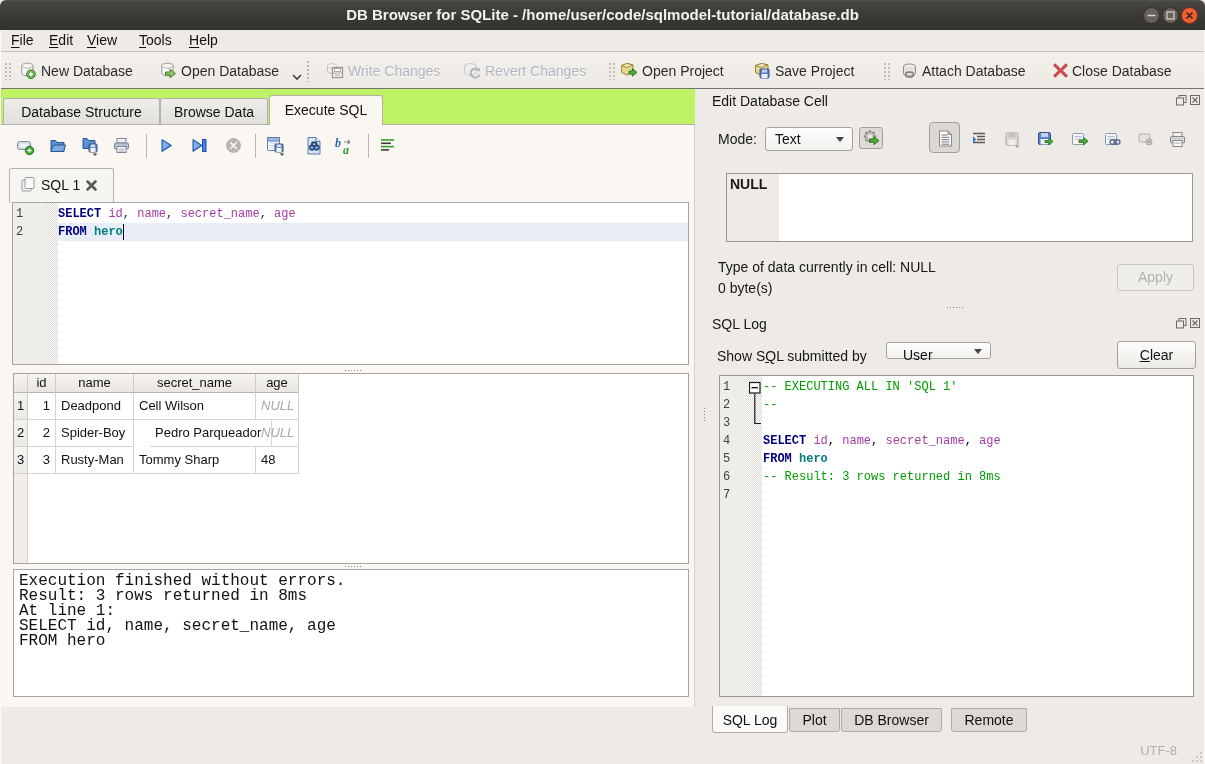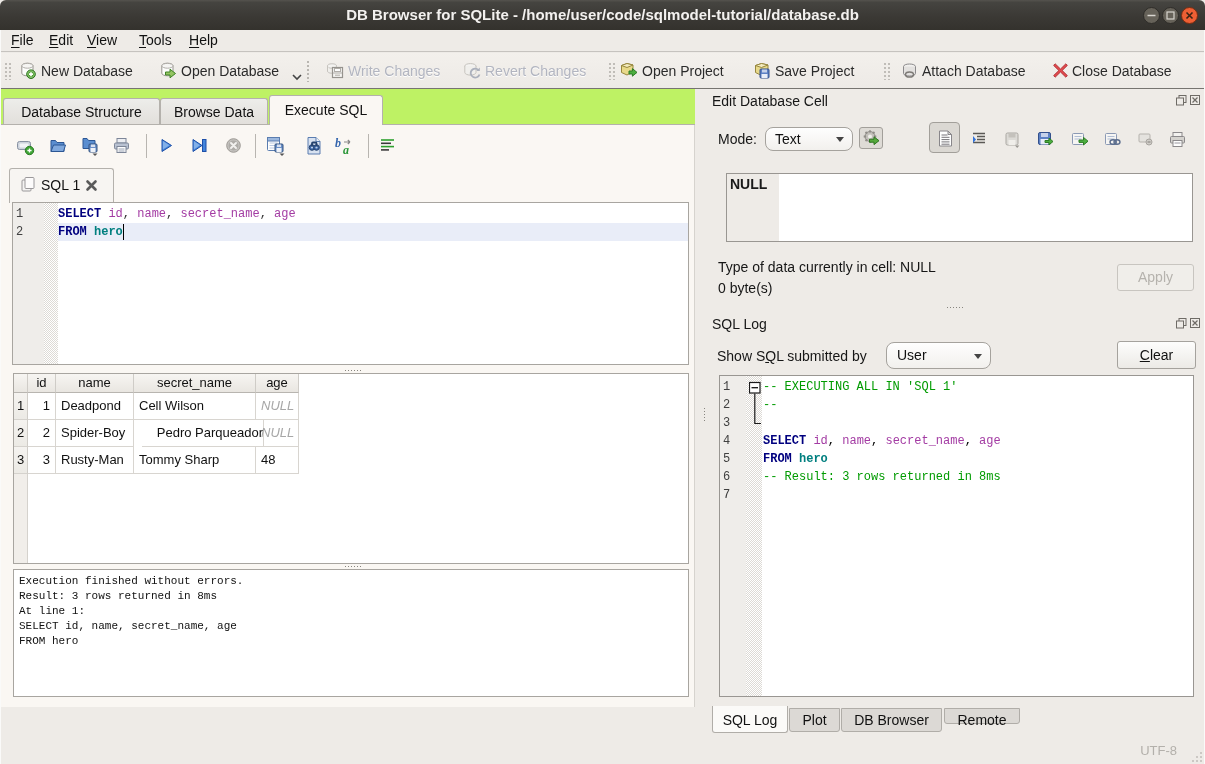--- a/index.html
+++ b/index.html
@@ -62,30 +62,30 @@
   border:1px solid #a8a5a0; }
 .th { position:absolute; background:linear-gradient(#f7f5f2,#e9e6e1); border-right:1px solid #cfccc7;
   border-bottom:1px solid #b8b5b0; font-size:13px; color:#111; text-align:center; line-height:18px; }
 .rh { position:absolute; background:linear-gradient(#f5f3f0,#eceae5); border-right:1px solid #cfccc7;
   border-bottom:1px solid #d5d2cd; font-size:13px; color:#111; text-align:center; }
 .td { position:absolute; border-right:1px solid #d8d5d0; border-bottom:1px solid #d8d5d0;
   font-size:13px; color:#111; white-space:nowrap; overflow:hidden; }
 .null { color:#a7a7a7; font-style:italic; }
 
 #execlog { left:13px; top:444px; width:676px; height:128px; background:#ffffff;
-  border:1px solid #a8a5a0; font-family:"Liberation Mono", monospace; font-size:11px;
+  border:1px solid #a8a5a0; font-family:"Liberation Mono", monospace; font-size:16px;
   color:#111; line-height:15px; padding:4px 0 0 5px; white-space:pre; }
 .splitdots { position:absolute; background-image:radial-gradient(circle,#87857f 42%,transparent 46%);
   background-size:3px 3px; }
 
 #rightpanel { left:695px; top:89px; width:510px; height:648px; background:#eeebe7; }
 .docktitle { position:absolute; font-size:14px; color:#161616; }
 .label13 { position:absolute; font-size:14px; color:#161616; }
 .combo { position:absolute; background:linear-gradient(#fefefe,#f2f0ed); border:1px solid #a5a29d;
-  border-radius:8px; font-size:14px; color:#111; }
+  border-radius:3px; font-size:14px; color:#111; }
 .combo .arr { position:absolute; right:8px; top:50%; margin-top:-2px; width:0; height:0;
   border-left:4px solid transparent; border-right:4px solid transparent; border-top:5px solid #444; }
 .btn { position:absolute; border:1px solid #a5a29d; border-radius:3px; text-align:center;
   font-size:14px; background:linear-gradient(#fdfdfc,#eceae6); color:#111; }
 .btn.disabled { color:#b5b2ad; background:#f0eeea; border-color:#c8c5c0; }
 
 #cellbox { left:31px; top:84px; width:467px; height:69px; background:#ffffff; border:1px solid #999692; }
 #cellnull { left:0; top:0; width:52px; height:67px; background:#eeebe7; }
 
 #sqllogbox { left:24px; top:286px; width:475px; height:322px; background:#ffffff; border:1px solid #999692; }
@@ -303,21 +303,21 @@
     <div class="th" style="left:242px; top:0; width:43px; height:19px;">age</div>
     <div class="rh" style="left:0; top:19px; width:14px; height:27px; line-height:26px;">1</div>
     <div class="rh" style="left:0; top:46px; width:14px; height:27px; line-height:26px;">2</div>
     <div class="rh" style="left:0; top:73px; width:14px; height:27px; line-height:26px;">3</div>
     <div class="td" style="left:14px; top:19px; width:28px; height:27px; line-height:26px; text-align:right; padding-right:5px;">1</div>
     <div class="td" style="left:42px; top:19px; width:78px; height:27px; line-height:26px; padding-left:5px;">Deadpond</div>
     <div class="td" style="left:120px; top:19px; width:122px; height:27px; line-height:26px; padding-left:5px;">Cell Wilson</div>
     <div class="td null" style="left:242px; top:19px; width:43px; height:27px; line-height:26px; padding-left:5px;">NULL</div>
     <div class="td" style="left:14px; top:46px; width:28px; height:27px; line-height:26px; text-align:right; padding-right:5px;">2</div>
     <div class="td" style="left:42px; top:46px; width:78px; height:27px; line-height:26px; padding-left:5px;">Spider-Boy</div>
-    <div class="td" style="left:128px; top:46px; width:122px; height:27px; line-height:26px; padding-left:5px;text-align:right;">Pedro Parqueador</div>
+    <div class="td" style="left:136px; top:46px; width:122px; height:27px; line-height:26px; padding-left:5px;">Pedro Parqueador</div>
     <div class="td null" style="left:242px; top:46px; width:43px; height:27px; line-height:26px; padding-left:5px;">NULL</div>
     <div class="td" style="left:14px; top:73px; width:28px; height:27px; line-height:26px; text-align:right; padding-right:5px;">3</div>
     <div class="td" style="left:42px; top:73px; width:78px; height:27px; line-height:26px; padding-left:5px;">Rusty-Man</div>
     <div class="td" style="left:120px; top:73px; width:122px; height:27px; line-height:26px; padding-left:5px;">Tommy Sharp</div>
     <div class="td" style="left:242px; top:73px; width:43px; height:27px; line-height:26px; padding-left:5px;">48</div>
     <div class="abs" style="left:0; top:100px; width:14px; height:89px; background:#f1eeea; border-right:1px solid #d5d2cd;"></div>
   </div>
   <div class="splitdots" style="left:344px; top:440px; width:18px; height:3px;"></div>
 
   <div class="abs" id="execlog">Execution finished without errors.
@@ -411,21 +411,21 @@
   <div class="splitdots" style="left:251px; top:217px; width:18px; height:3px;"></div>
 
   <div class="docktitle" style="left:17px; top:227px;">SQL Log</div>
   <svg class="abs" style="left:481px; top:229px;" width="24" height="11">
     <rect x="3" y="0.5" width="7" height="7" fill="none" stroke="#6e6b66"></rect>
     <rect x="0.5" y="3" width="7" height="7" fill="#eeebe7" stroke="#6e6b66"></rect>
     <rect x="14.5" y="0.5" width="9" height="9" fill="none" stroke="#6e6b66"></rect>
     <path d="M16.5 2.5 l5 5 m0 -5 l-5 5" stroke="#6e6b66" stroke-width="1.2"></path>
   </svg>
   <div class="label13" style="left:22px; top:259px;">Show S<u>Q</u>L submitted by</div>
-  <div class="combo" style="left:191px; top:253px; width:105px; height:27px; line-height:25px; padding-left:10px;">User<span class="arr"></span></div>
+  <div class="combo" style="left:191px; top:253px; width:105px; height:17px; line-height:25px; padding-left:16px;">User<span class="arr"></span></div>
   <div class="btn" style="left:422px; top:252px; width:79px; height:28px; line-height:26px;"><u>C</u>lear</div>
   <div class="abs" id="sqllogbox">
     <div class="abs" id="loggutter"></div>
     <div class="abs" id="logfold"></div>
     <div class="loglnum" style="top:2px;">1</div>
     <div class="loglnum" style="top:20px;">2</div>
     <div class="loglnum" style="top:38px;">3</div>
     <div class="loglnum" style="top:56px;">4</div>
     <div class="loglnum" style="top:74px;">5</div>
     <div class="loglnum" style="top:92px;">6</div>
@@ -438,21 +438,21 @@
     <div class="logline cmt" style="top:2px;">-- EXECUTING ALL IN 'SQL 1'</div>
     <div class="logline cmt" style="top:20px;">--</div>
     <div class="logline" style="top:56px;"><span class="kw">SELECT</span> <span class="ident">id</span>, <span class="ident">name</span>, <span class="ident">secret_name</span>, <span class="ident">age</span></div>
     <div class="logline" style="top:74px;"><span class="kw">FROM</span> <span class="tbl">hero</span></div>
     <div class="logline cmt" style="top:92px;">-- Result: 3 rows returned in 8ms</div>
   </div>
 
   <div class="btab active" style="left:17px; top:617px; width:76px; height:27px; line-height:28px; border-top:none; border-radius:0 0 3px 3px;">SQL Log</div>
   <div class="btab" style="left:94px; top:619px; width:51px; height:24px; line-height:22px; border-radius:0 0 3px 3px;">Plot</div>
   <div class="btab" style="left:146px; top:619px; width:101px; height:24px; line-height:22px; border-radius:0 0 3px 3px;">DB Browser</div>
-  <div class="btab" style="left:249px; top:619px; width:76px; height:16px; line-height:22px; border-radius:0 0 3px 3px;">Remote</div>
+  <div class="btab" style="left:256px; top:619px; width:76px; height:24px; line-height:22px; border-radius:0 0 3px 3px;">Remote</div>
 </div>
 <div class="abs" id="rightsep"></div>
 <div class="splitdots" style="left:703px; top:407px; width:3px; height:15px;"></div>
 
 <div class="abs" style="left:0; top:30px; width:1px; height:734px; background:#fafaf9; z-index:9;"></div>
 <div class="abs" style="left:1204px; top:30px; width:1px; height:734px; background:#fafaf9; z-index:9;"></div>
 <div class="abs" id="statusbar">
   <div id="utf8">UTF-8</div>
   <svg class="abs" style="right:2px; top:14px;" width="12" height="12">
       <g fill="#c0bdb8">

